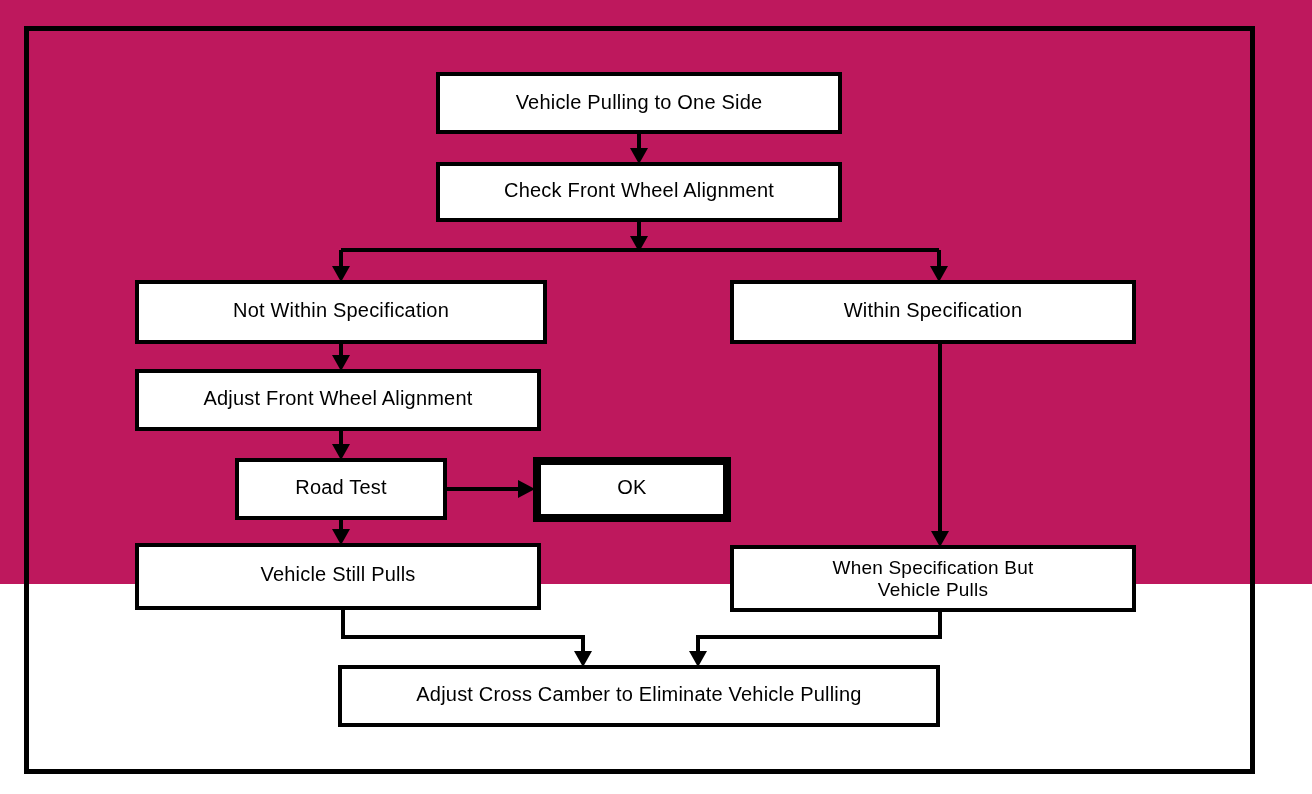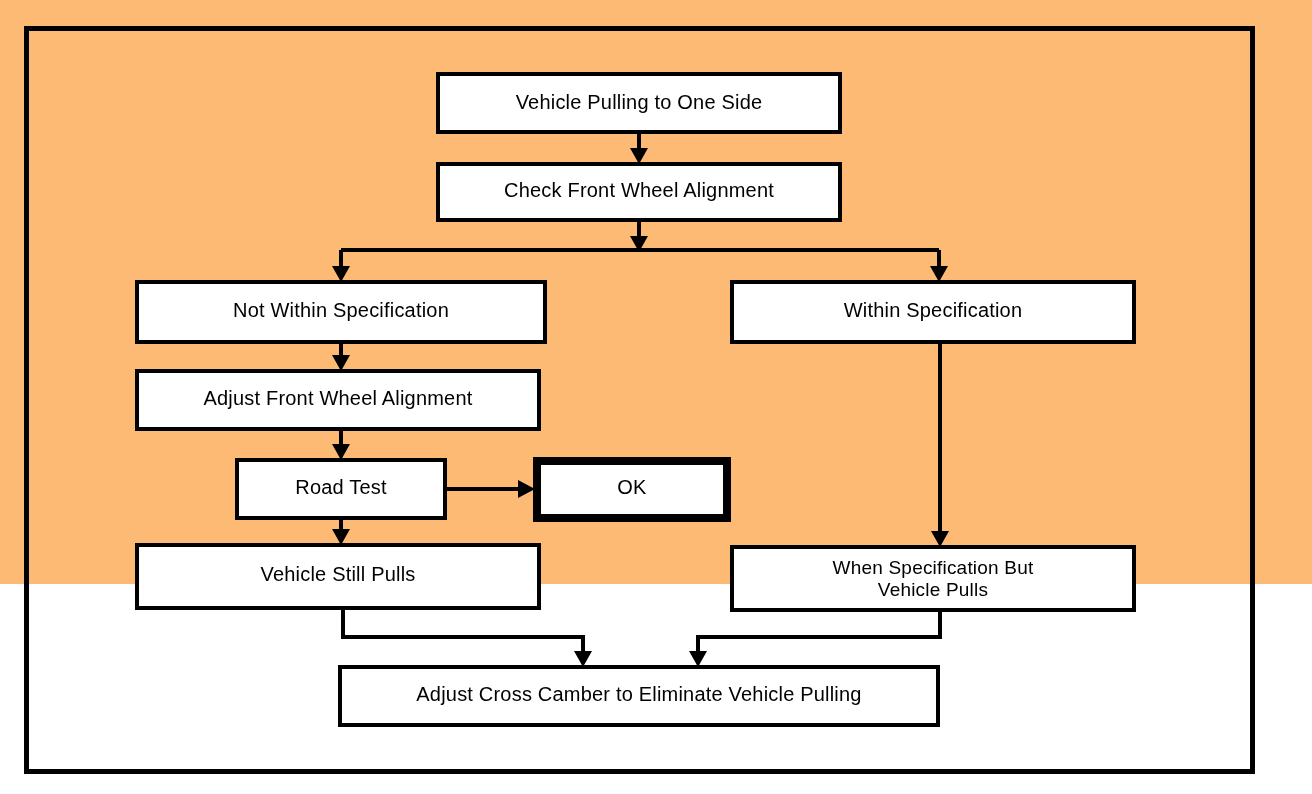--- a/index.html
+++ b/index.html
@@ -10,21 +10,21 @@
   body {
     width: 1312px;
     height: 794px;
     font-family: "Liberation Sans", sans-serif;
     overflow: hidden;
   }
   #diagram-root {
     position: relative;
     width: 1312px;
     height: 584px;
-    background: #fdba74;
+    background: #be185d;
     text-decoration: underline;
   }
   svg#flow {
     display: block;
     width: 1312px;
     height: 794px;
   }
   .frame {
     fill: none;
     stroke: #000000;

